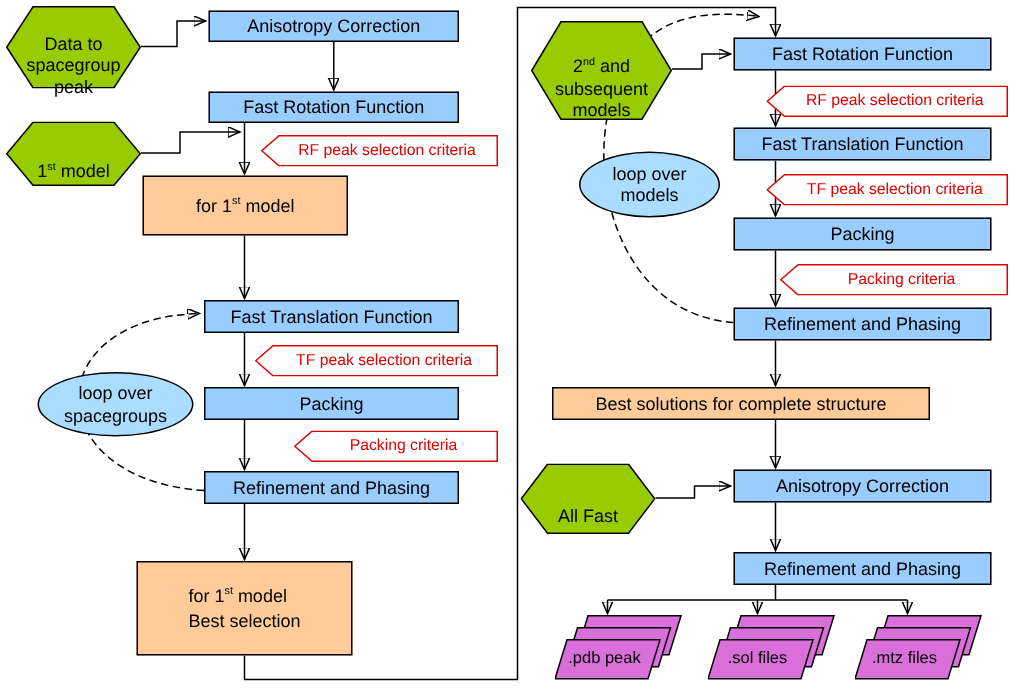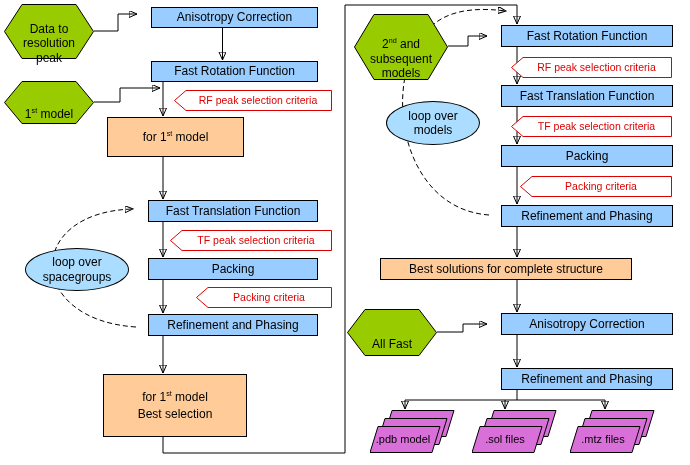--- a/index.html
+++ b/index.html
@@ -1,18 +1,18 @@
 <!DOCTYPE html>
 <html style="--canvas-bg: #ffffff; --process-fill: #99ccff; --result-fill: #ffcc99; --input-fill: #99cc00; --loop-fill: #aaddff; --criteria-color: #dd0000; --file-fill: #d96fd9; --line-color: #000000;"><head>
 <meta charset="utf-8">
 <style>
   *{box-sizing:border-box;margin:0;padding:0;}
   body{background:#fff;font-family:"Liberation Sans",sans-serif;}
   #canvas{position:relative;width:690px;height:465px;background:var(--canvas-bg,#ffffff);overflow:hidden;color:#000;}
-  .node{position:absolute;border:1px solid #000;display:flex;align-items:center;justify-content:center;text-align:center;font-size:12px;line-height:1.35;margin-left:12px;}
+  .node{position:absolute;border:1px solid #000;display:flex;align-items:center;justify-content:center;font-size:12px;line-height:1.35;}
   .proc{background:var(--process-fill,#99ccff);}
   .result{background:var(--result-fill,#ffcc99);}
   .ellipse{position:absolute;border:1px solid #000;border-radius:50%;background:var(--loop-fill,#aaddff);display:flex;flex-direction:column;align-items:center;justify-content:center;font-size:12px;line-height:1.2;text-align:center;}
   .hex{position:absolute;}
   .hex svg{position:absolute;left:0;top:0;}
   .hex polygon{fill:var(--input-fill,#99cc00);stroke:#000;stroke-width:1;}
   .hex .lbl{position:absolute;inset:0;display:flex;flex-direction:column;align-items:center;justify-content:center;font-size:12px;line-height:1.2;text-align:center;margin-top:24px;}
   .callout{position:absolute;}
   .callout svg{position:absolute;left:0;top:0;}
   .callout polygon{fill:#ffffff;stroke:var(--criteria-color,#dd0000);stroke-width:1;}
@@ -61,21 +61,21 @@
     <path class="dashed" d="M136,327 C26,320 24,212 133,209" marker-end="url(#arr)"></path>
     <path class="dashed" d="M489,215 C390,208 378,52 443,18 C460,9 482,8 506,11" marker-end="url(#arr)"></path>
   </svg>
 
   <div class="hex" style="left:4px;top:4px;width:90px;height:55px;">
     <svg width="90" height="55">
         <polygon points="0.5,27.5 18,0.5 72,0.5 89.5,27.5 72,54.5 18,54.5"></polygon>
       </svg>
     <div class="lbl">
       <div>Data to</div>
-      <div>resolution</div>
+      <div>spacegroup</div>
       <div>peak</div>
     </div>
   </div>
 
   <div class="hex" style="left:4px;top:81px;width:90px;height:43px;">
     <svg width="90" height="43">
         <polygon points="0.5,21.5 18,0.5 72,0.5 89.5,21.5 72,42.5 18,42.5"></polygon>
       </svg>
     <div class="lbl">
       <div><span>1</span><sup>st</sup><span> model</span></div>
@@ -188,21 +188,21 @@
 
   <div class="node proc" style="left:489px;top:313px;width:172px;height:22px;">Anisotropy Correction</div>
   <div class="node proc" style="left:489px;top:368px;width:172px;height:22px;">Refinement and Phasing</div>
 
   <div class="filestack" style="left:370px;top:410px;">
     <svg width="85" height="44">
       <polygon transform="translate(14,0)" points="8,0.5 70,0.5 62,26.5 0,26.5"></polygon>
       <polygon transform="translate(7,8)" points="8,0.5 70,0.5 62,26.5 0,26.5"></polygon>
       <polygon transform="translate(0,16)" points="8,0.5 70,0.5 62,26.5 0,26.5"></polygon>
     </svg>
-    <div class="lbl">.pdb model</div>
+    <div class="lbl">.pdb peak</div>
   </div>
 
   <div class="filestack" style="left:472px;top:410px;">
     <svg width="85" height="44">
       <polygon transform="translate(14,0)" points="8,0.5 70,0.5 62,26.5 0,26.5"></polygon>
       <polygon transform="translate(7,8)" points="8,0.5 70,0.5 62,26.5 0,26.5"></polygon>
       <polygon transform="translate(0,16)" points="8,0.5 70,0.5 62,26.5 0,26.5"></polygon>
     </svg>
     <div class="lbl">.sol files</div>
   </div>

